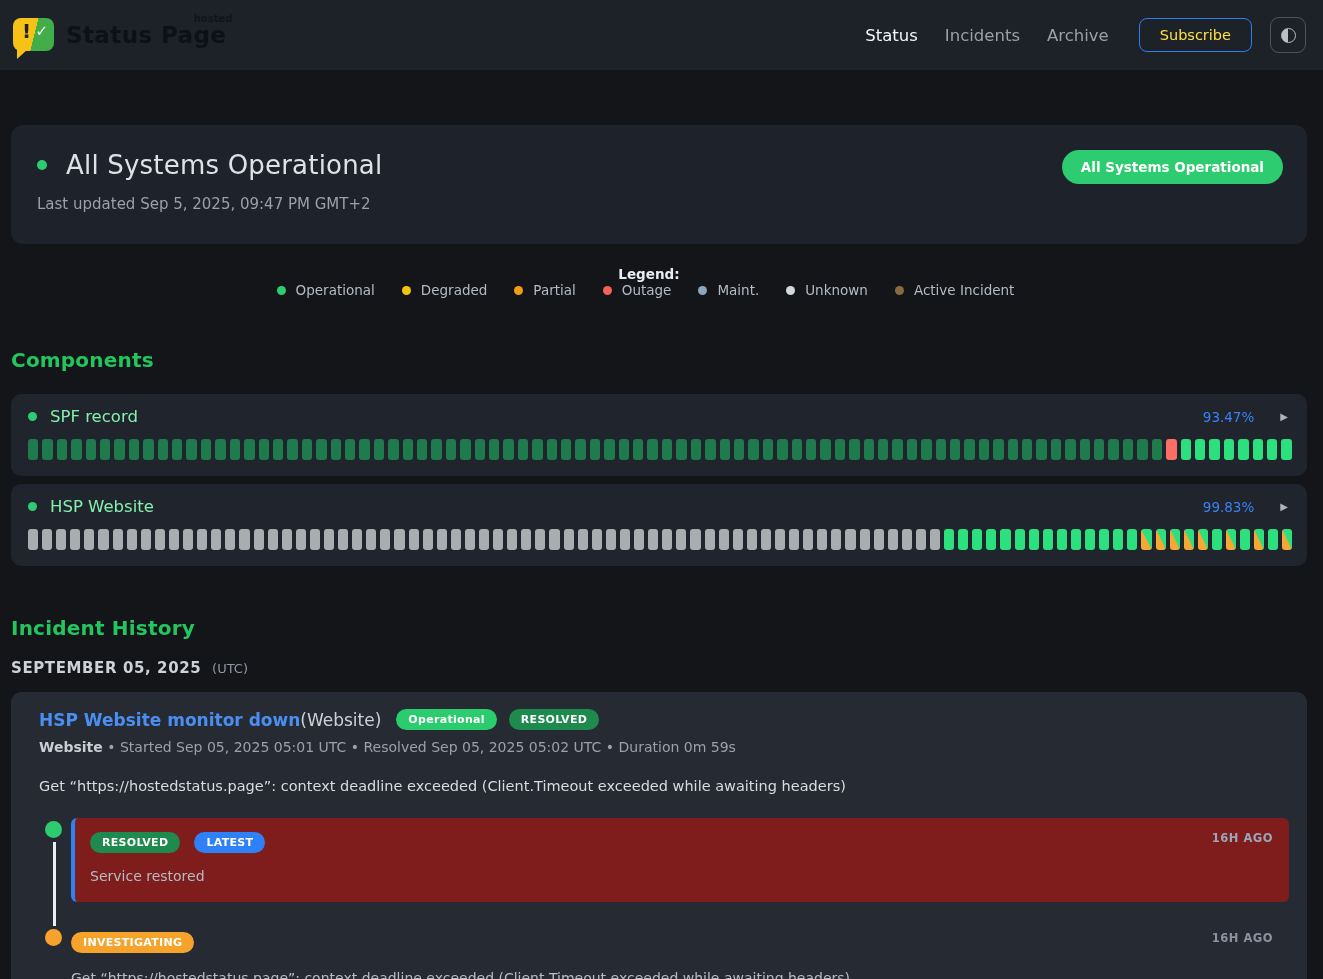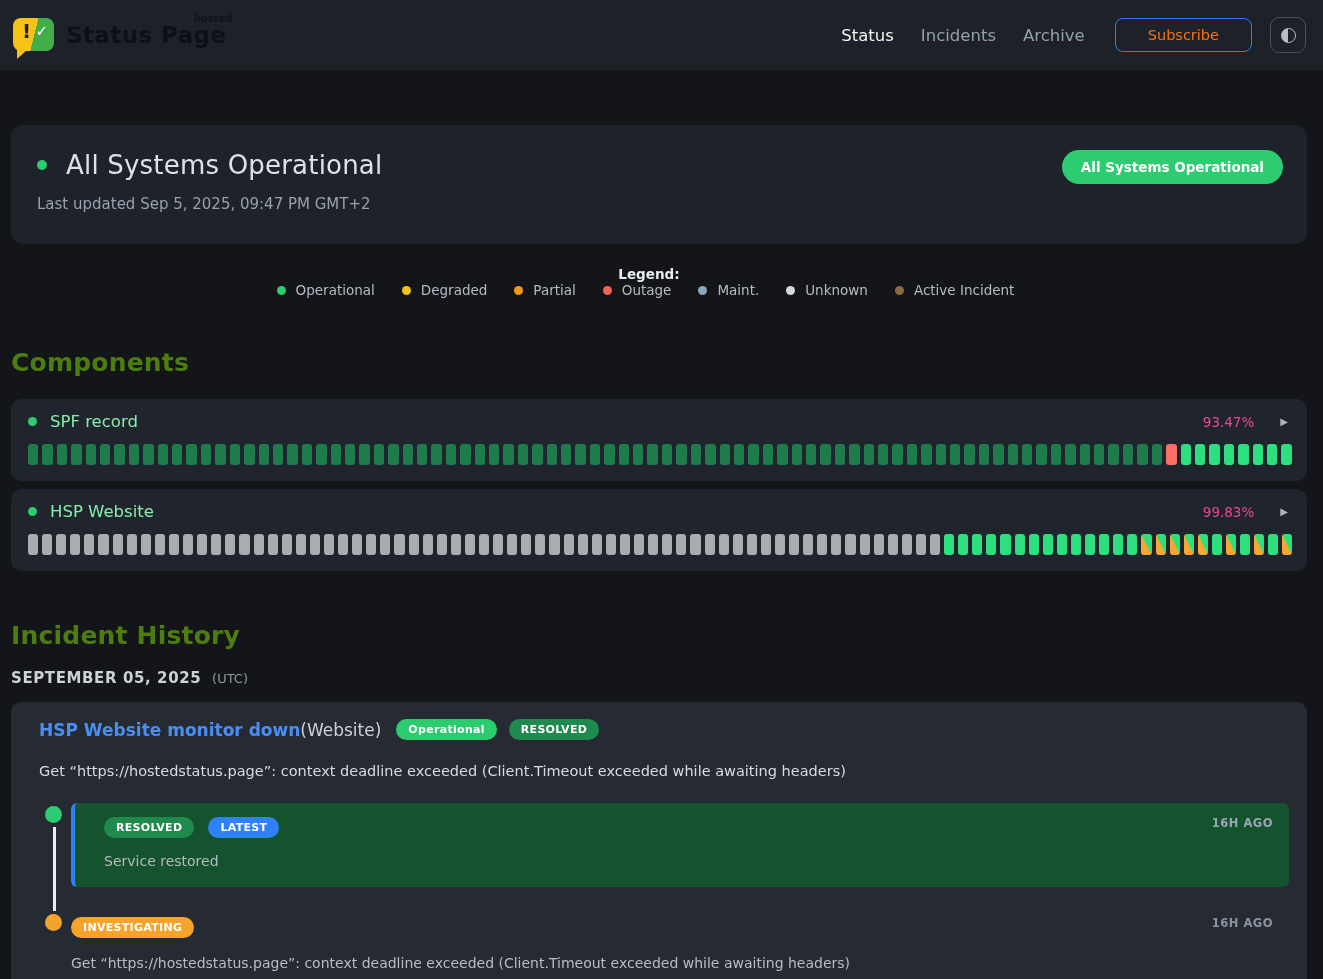--- a/index.html
+++ b/index.html
@@ -34,23 +34,23 @@
   .logo-exc { position:absolute; left:9px; top:4px; font-size:20px; font-weight:800; color:#1d2128; }
   .logo-check { position:absolute; right:7px; top:7px; font-size:15px; font-weight:800; color:#ffffff; }
   .brand-text { position:relative; }
   .brand-name { font-size:23px; font-weight:800; letter-spacing:.4px; color:#0d1117; }
   .brand-sup { position:absolute; top:-9px; right:-6px; font-size:10px; font-weight:600; color:#11151b; }
 
   .nav { display:flex; align-items:center; }
   .nav-link { font-size:16.5px; color:#98a0aa; margin-left:27px; cursor:pointer; text-decoration:none; }
   .nav-link.active { color:#f4f6f8; }
   .subscribe-btn {
-    margin-left:30px; padding:8px 32px; background:transparent;
+    margin-left:30px; padding:8px 20px; background:transparent;
     border:1px solid #2d7ef0; border-radius:8px;
-    color:#f97316; font-size:14.5px; font-family:inherit; cursor:pointer;
+    color:#fde047; font-size:14.5px; font-family:inherit; cursor:pointer;
   }
   .theme-toggle {
     margin-left:18px; width:36px; height:36px; border-radius:9px;
     background:transparent; border:1px solid #4d535c; cursor:pointer;
     display:flex; align-items:center; justify-content:center;
   }
   .half-circle {
     width:15px; height:15px; border-radius:50%;
     border:1.5px solid #b9bfc7;
     background:linear-gradient(90deg,#b9bfc7 50%,transparent 50%);
@@ -76,31 +76,31 @@
     padding:9px 19px; border-radius:999px; cursor:pointer;
   }
 
   
   .legend { margin-top:22px; display:flex; align-items:center; font-size:13.5px; color:#b4bbc4;flex-direction:column; }
   .legend-label { font-weight:700; color:#e9edf1; margin-right:20px; font-size:13.5px; }
   .legend-item { display:flex; align-items:center; gap:10px; margin-right:27px; }
   .legend-dot { width:9px; height:9px; border-radius:50%; }
 
   
-  .section-title { margin-top:50px; font-size:25px; font-weight:600; color:#4d7c0f; letter-spacing:.2px; }
+  .section-title { margin-top:50px; font-size:20px; font-weight:600; color:#22c55e; letter-spacing:.2px; }
   .component-card {
     margin-top:22px; background:#1f242d; border-radius:10px;
     padding:13px 15px 16px 17px;
   }
   .component-card + .component-card { margin-top:8px; }
   .component-head { display:flex; align-items:center; }
   .component-dot { width:9px; height:9px; background:#2ecc71; }
   .component-name { margin-left:13px; font-size:16.5px; font-weight:500; color:#86efac; }
   .component-right { margin-left:auto; display:flex; align-items:center; }
-  .uptime-pct { font-size:13.5px; color:#ec4899; }
+  .uptime-pct { font-size:13.5px; color:#3b82f6; }
   .expand-arrow { margin-left:26px; margin-right:4px; font-size:10px; color:#aeb4bb; cursor:pointer; }
   .bars { margin-top:13px; display:flex; gap:4px; }
   .bar { flex:1; height:21px; border-radius:3px; }
   .bar-d { background:#1f7a4c; }
   .bar-g { background:#2be07d; }
   .bar-r { background:#fb6f66; }
   .bar-u { background:#a9adb0; }
   .bar-m { background:linear-gradient(to top right,#f7a733 48%,#2be07d 52%); }
 
   
@@ -134,22 +134,22 @@
   }
   .tl-row { display:flex; align-items:flex-start; position:relative; }
   .tl-node {
     width:17px; height:17px; border-radius:50%; flex:none;
     margin-left:16px; position:relative; z-index:2;
   }
   .tl-node-green { background:#2ecc71; margin-top:3px; }
   .tl-node-orange { background:#f5a32c; margin-top:-2px; }
   .tl-box {
     flex:1; margin-left:9px; position:relative;
-    background:#14532d; border-left:4px solid #2f81f7; border-radius:6px;
-    padding:13px 16px 18px 29px;
+    background:#7f1d1d; border-left:4px solid #2f81f7; border-radius:6px;
+    padding:13px 16px 18px 15px;
   }
   .tl-time { position:absolute; top:13px; right:16px; font-size:11.5px; font-weight:700; color:#9aa5b8; letter-spacing:.5px; }
   .tl-badges .badge:first-child { margin-left:0; }
   .tl-text { margin-top:15px; font-size:14px; color:#b5bbc3; }
 
   .tl-row2 { margin-top:29px; }
   .tl-body2 { flex:1; margin-left:9px; position:relative; }
   .tl-time2 { position:absolute; top:0px; right:16px; font-size:11.5px; font-weight:700; color:#8b93a0; letter-spacing:.5px; }
   .tl-text2 { margin-top:17px; font-size:14px; color:#b7bdc5; }
 </style>
@@ -436,20 +436,29 @@
     <span class="date-tz">(UTC)</span>
   </div>
 
   <section class="incident-card">
     <div class="incident-title-row">
       <a class="incident-link">HSP Website monitor down</a>
       <span class="incident-scope">(Website)</span>
       <span class="badge badge-green">Operational</span>
       <span class="badge badge-darkgreen">RESOLVED</span>
     </div>
+    <div class="incident-meta">
+      <b>Website</b>
+      <span>•</span>
+      <span>Started Sep 05, 2025 05:01 UTC</span>
+      <span>•</span>
+      <span>Resolved Sep 05, 2025 05:02 UTC</span>
+      <span>•</span>
+      <span>Duration 0m 59s</span>
+    </div>
     <div class="incident-desc">Get “https://hostedstatus.page”: context deadline exceeded (Client.Timeout exceeded while awaiting headers)</div>
 
     <div class="timeline">
       <div class="timeline-line"></div>
 
       <div class="tl-row">
         <span class="tl-node tl-node-green"></span>
         <div class="tl-box">
           <div class="tl-badges">
             <span class="badge badge-darkgreen">RESOLVED</span>

